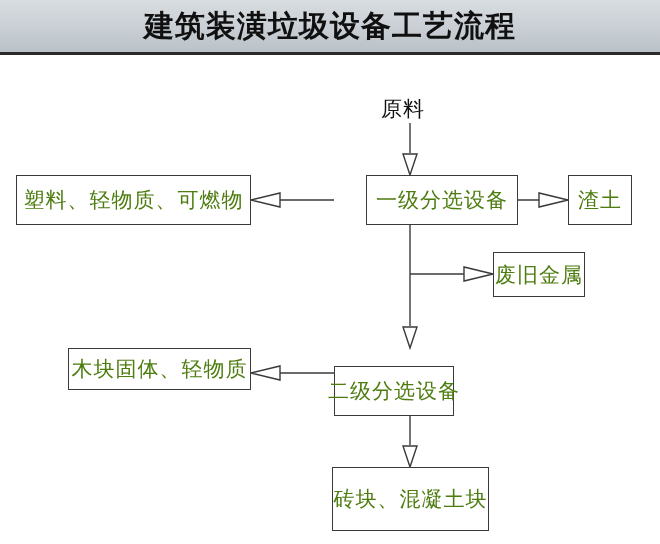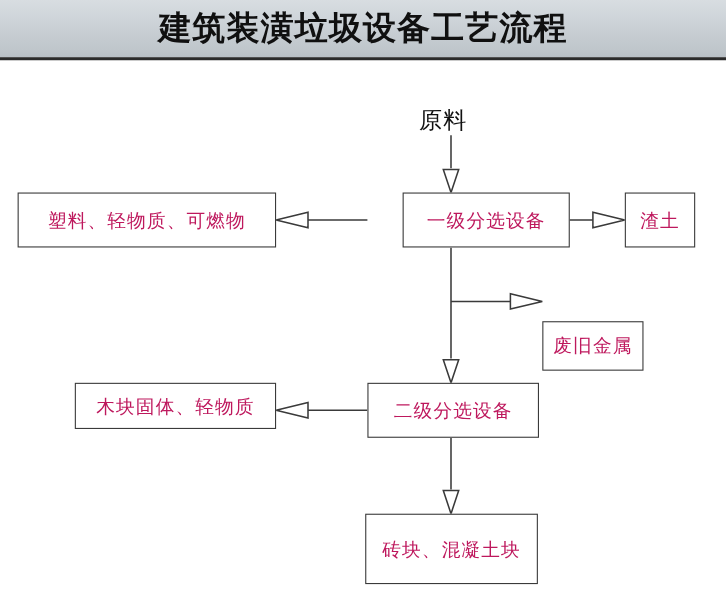--- a/index.html
+++ b/index.html
@@ -61,43 +61,43 @@
   }
 
   
   .node {
     position: absolute;
     border: 1.6px solid #3a3a3a;
     background: #ffffff;
     display: flex;
     align-items: center;
     justify-content: center;
-    color: #be185d;
+    color: #4d7c0f;
     font-family: "DejaVu Sans", "Liberation Sans", sans-serif;
-    font-size: 17px;
+    font-size: 21px;
     letter-spacing: 1px;
     white-space: nowrap;
     z-index: 3;
   }
   .free-label {
     position: absolute;
     color: #111111;
     font-size: 21px;
     letter-spacing: 1px;
     white-space: nowrap;
     z-index: 3;
   }
 
   
   #node-plastics      { left: 16px;  top: 120px; width: 235px; height: 50px; }
   #node-primary       { left: 334px; top: 120px; width: 152px; height: 50px; margin-left: 32px; }
   #node-slag          { left: 568px; top: 120px; width: 64px;  height: 50px; text-align: center; }
-  #node-scrap-metal   { left: 493px; top: 197px; width: 92px;  height: 45px; margin-top: 40px; }
+  #node-scrap-metal   { left: 493px; top: 197px; width: 92px;  height: 45px; }
   #node-wood          { left: 68px;  top: 293px; width: 183px; height: 42px; font-family: Liberation Mono, monospace; }
-  #node-secondary     { left: 334px; top: 293px; width: 156px; height: 50px; }
+  #node-secondary     { left: 334px; top: 311px; width: 120px; height: 50px; }
   #node-bricks        { left: 332px; top: 412px; width: 157px; height: 64px; }
   #label-raw-material { left: 381px; top: 40px; }
 </style>
 </head>
 <body>
 
 <div id="header">
   <div id="header-title">建筑装潢垃圾设备工艺流程</div>
 </div>
 

